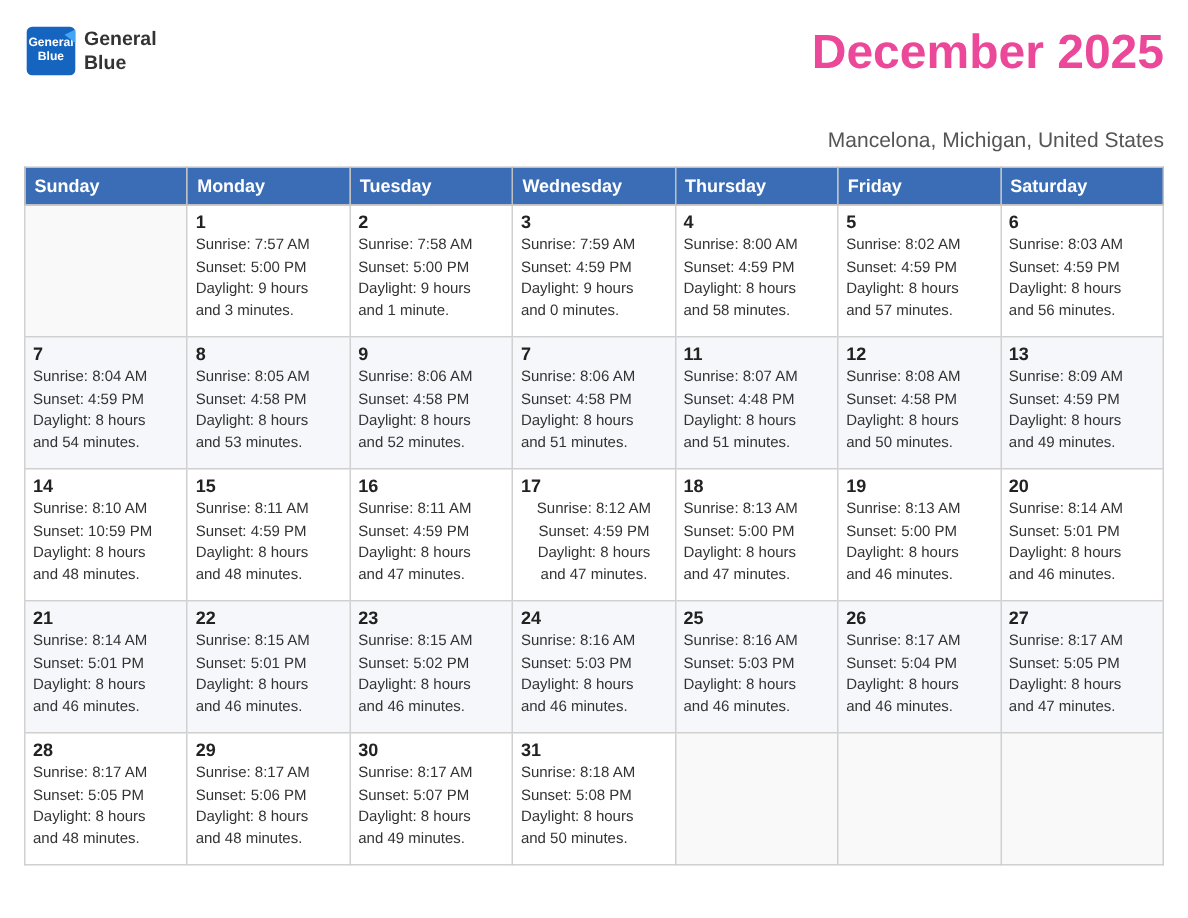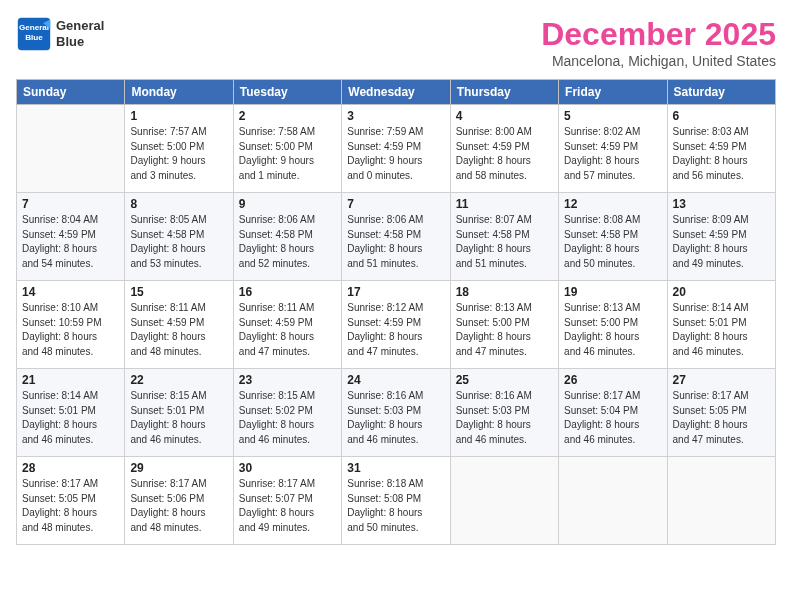--- a/index.html
+++ b/index.html
@@ -35,20 +35,21 @@
       text-align: right;
     }
     .month-title {
       font-size: 32px;
       font-weight: bold;
       color: #ec4899;
     }
     .location {
       font-size: 14px;
       color: #555;
+      margin-top: 32px;
     }
     table {
       width: 100%;
       border-collapse: collapse;
       font-size: 11px;
     }
     thead tr th {
       background: #3a6db5;
       color: #fff;
       font-weight: bold;
@@ -190,21 +191,21 @@
         <td>
           <div class="day-num">7</div>
           <div class="day-info" style="white-space: pre-line;">Sunrise: 8:06 AM
 Sunset: 4:58 PM
 Daylight: 8 hours
 and 51 minutes.</div>
         </td>
         <td>
           <div class="day-num">11</div>
           <div class="day-info" style="white-space: pre-line;">Sunrise: 8:07 AM
-Sunset: 4:58 PM
+Sunset: 4:48 PM
 Daylight: 8 hours
 and 51 minutes.</div>
         </td>
         <td>
           <div class="day-num">12</div>
           <div class="day-info" style="white-space: pre-line;">Sunrise: 8:08 AM
 Sunset: 4:58 PM
 Daylight: 8 hours
 and 50 minutes.</div>
         </td>
@@ -233,21 +234,21 @@
         </td>
         <td>
           <div class="day-num">16</div>
           <div class="day-info" style="white-space: pre-line;">Sunrise: 8:11 AM
 Sunset: 4:59 PM
 Daylight: 8 hours
 and 47 minutes.</div>
         </td>
         <td>
           <div class="day-num">17</div>
-          <div class="day-info" style="white-space: pre-line;">Sunrise: 8:12 AM
+          <div class="day-info" style="white-space: pre-line; text-align: center;">Sunrise: 8:12 AM
 Sunset: 4:59 PM
 Daylight: 8 hours
 and 47 minutes.</div>
         </td>
         <td>
           <div class="day-num">18</div>
           <div class="day-info" style="white-space: pre-line;">Sunrise: 8:13 AM
 Sunset: 5:00 PM
 Daylight: 8 hours
 and 47 minutes.</div>

